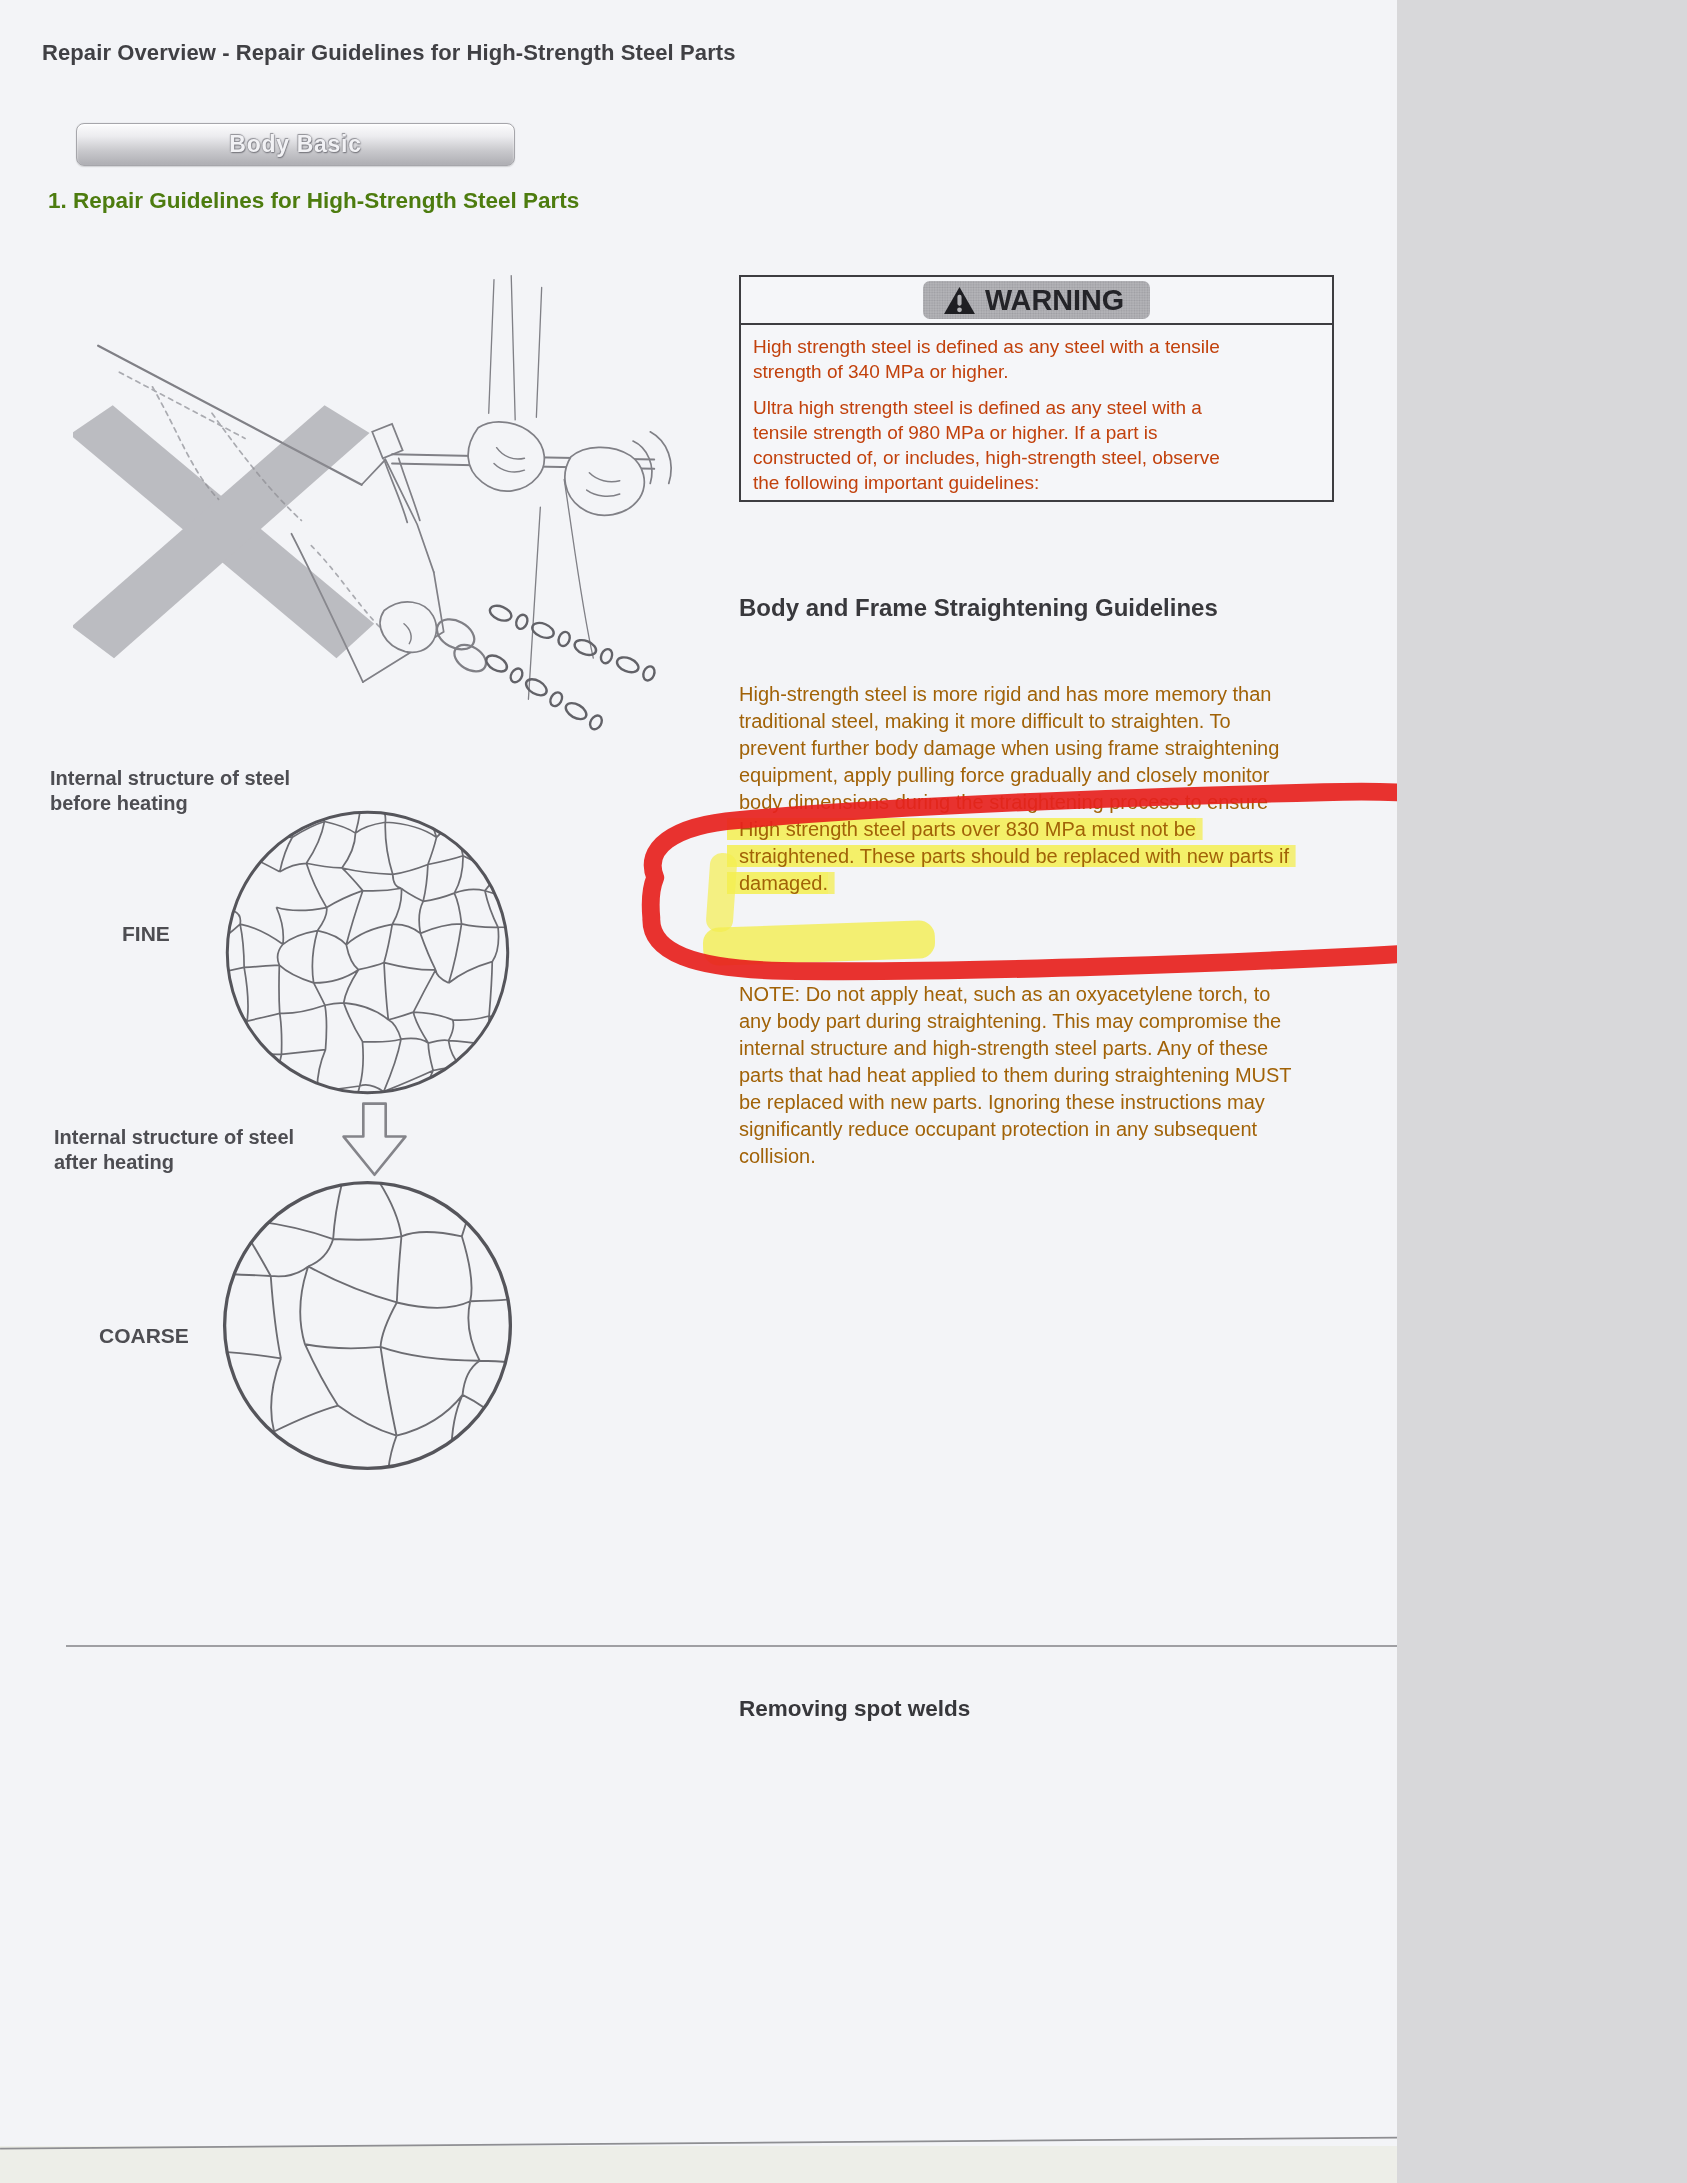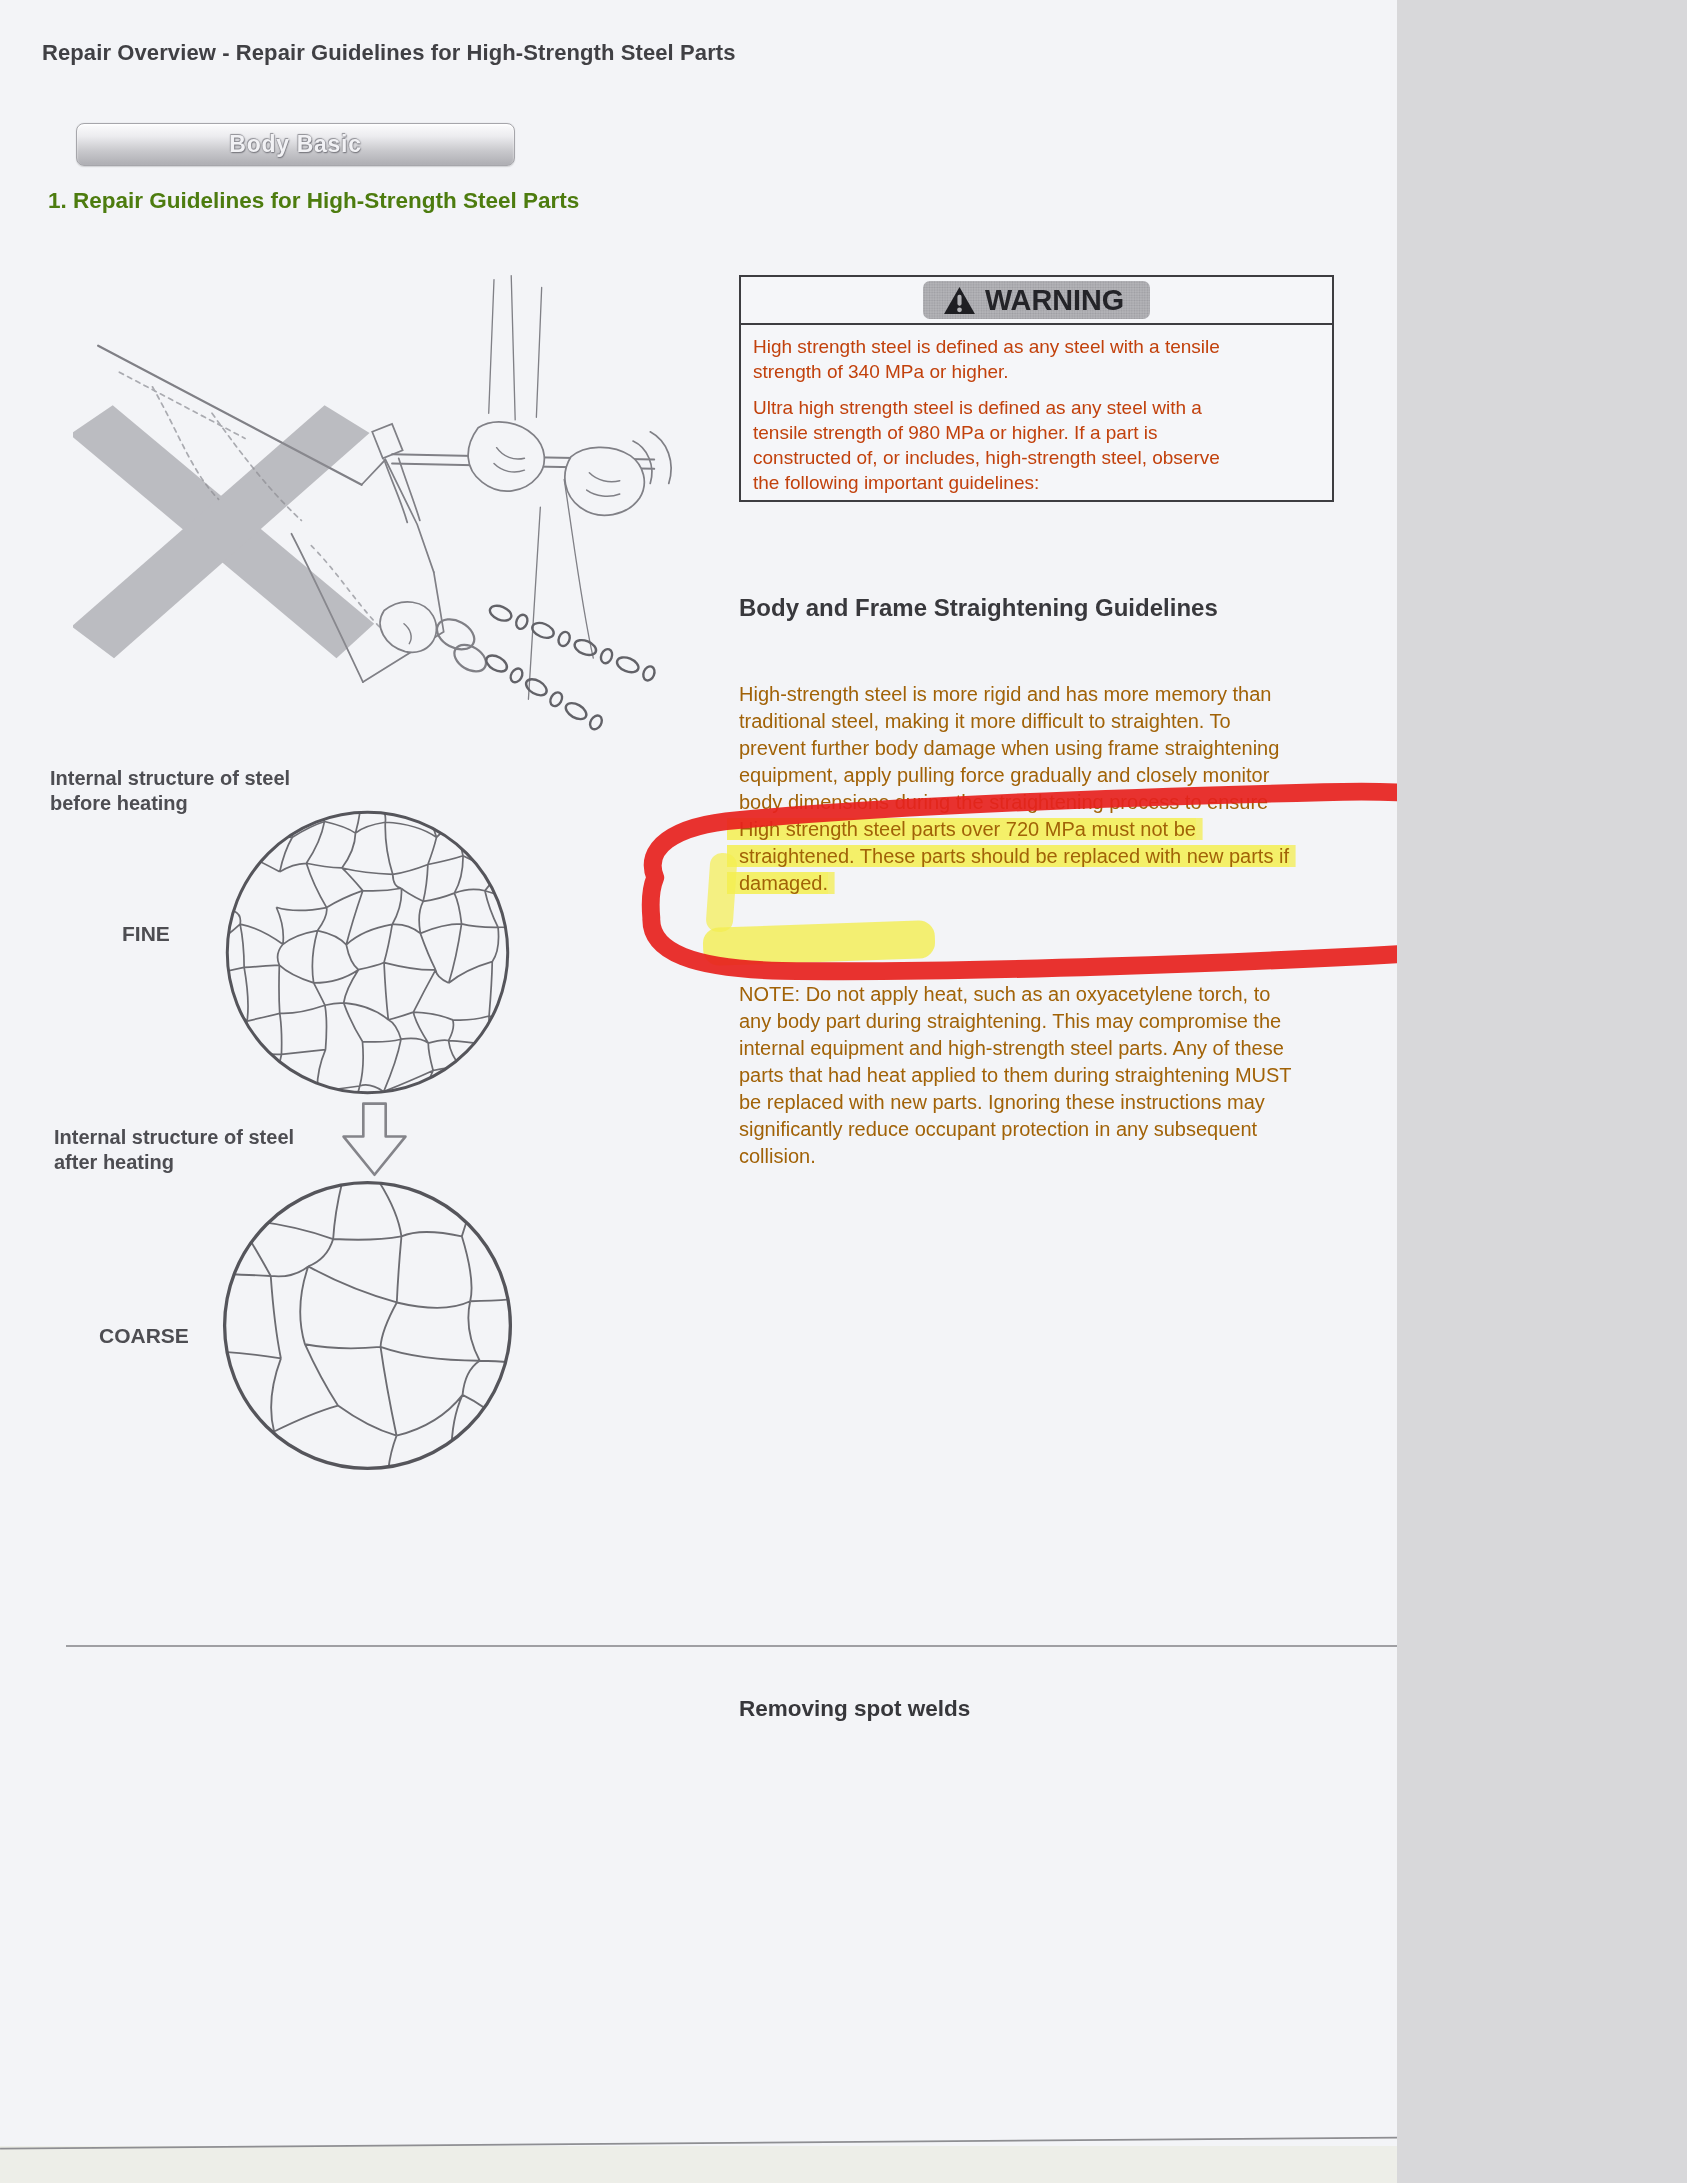--- a/index.html
+++ b/index.html
@@ -215,29 +215,29 @@
 
   <div class="abs hl-blob2"></div>
   <div class="abs hl-blob"></div>
 
   <div class="abs body-par" style="top:681px">
     <div class="bline">High-strength steel is more rigid and has more memory than</div>
     <div class="bline">traditional steel, making it more difficult to straighten. To</div>
     <div class="bline">prevent further body damage when using frame straightening</div>
     <div class="bline">equipment, apply pulling force gradually and closely monitor</div>
     <div class="bline">body dimensions during the straightening process to ensure</div>
-    <div class="bline"><span class="hl">High strength steel parts over 720 MPa must not be</span></div>
+    <div class="bline"><span class="hl">High strength steel parts over 830 MPa must not be</span></div>
     <div class="bline"><span class="hl">straightened. These parts should be replaced with new parts if</span></div>
     <div class="bline"><span class="hl">damaged.</span></div>
   </div>
 
   <div class="abs note-par">
     <div class="bline">NOTE: Do not apply heat, such as an oxyacetylene torch, to</div>
     <div class="bline">any body part during straightening. This may compromise the</div>
-    <div class="bline">internal equipment and high-strength steel parts. Any of these</div>
+    <div class="bline">internal structure and high-strength steel parts. Any of these</div>
     <div class="bline">parts that had heat applied to them during straightening MUST</div>
     <div class="bline">be replaced with new parts. Ignoring these instructions may</div>
     <div class="bline">significantly reduce occupant protection in any subsequent</div>
     <div class="bline">collision.</div>
   </div>
 
   <svg class="abs" style="left:609px;top:775px" width="939" height="225" viewBox="0 0 1420 340">
     <path d="M70,155
              C52,112 95,76 195,68
              C430,46 760,34 1080,26

